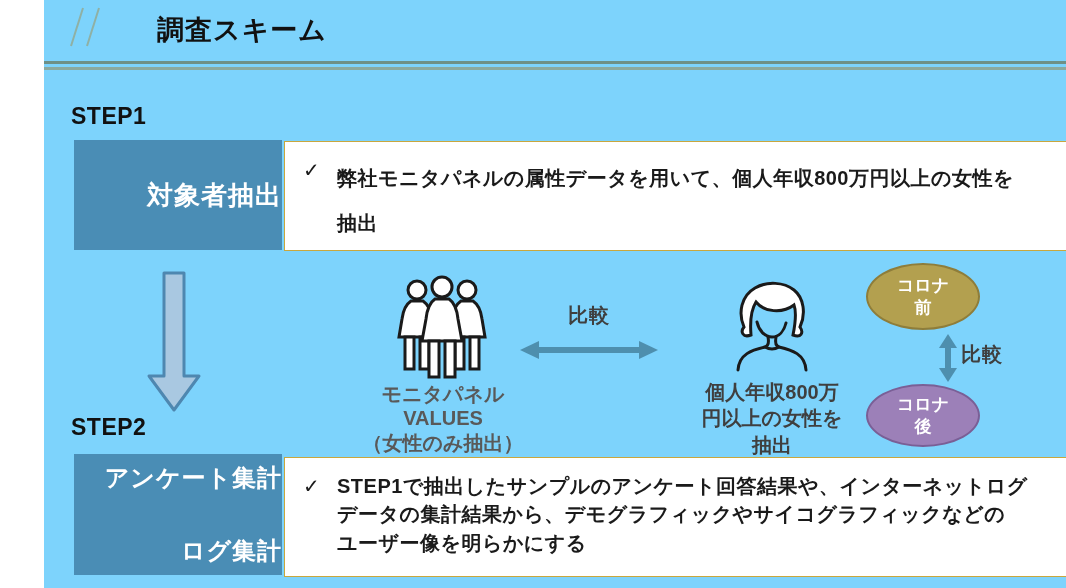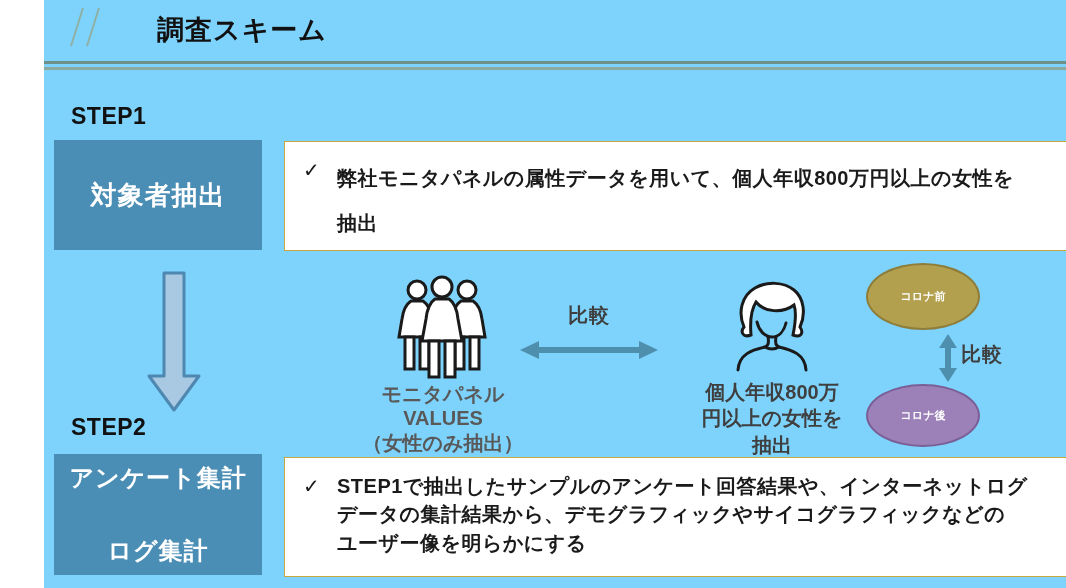--- a/index.html
+++ b/index.html
@@ -12,22 +12,22 @@
   .rule{position:absolute;left:0;width:1066px;}
   .rule-top{top:61px;height:3px;background:#6E9086;}
   .rule-bottom{top:67px;height:3px;background:#8BA99E;}
 
   
   .step-label{position:absolute;left:27px;font-size:23px;font-weight:bold;color:#111;letter-spacing:0.5px;}
   .step1-label{top:103px;}
   .step2-label{top:414px;}
 
   
-  .step-box{position:absolute;left:10px;width:208px;background:#4A8DB5;color:#fff;font-weight:bold;
-            display:flex;flex-direction:column;align-items:center;justify-content:center;text-align:center;}
+  .step-box{position:absolute;left:30px;width:208px;background:#4A8DB5;color:#fff;font-weight:bold;
+            display:flex;flex-direction:column;align-items:flex-end;justify-content:center;text-align:center;}
   .step1-box{top:140px;height:110px;font-size:26px;letter-spacing:1px;}
   .step2-box{top:454px;height:121px;font-size:24px;line-height:1.35;letter-spacing:1px;gap:40px;}
 
   
   .note-box{position:absolute;left:240px;width:802px;border:1.5px solid #C9A73D;background:#fff;
             box-sizing:border-box;display:flex;padding:14px 18px 0 18px;color:#1a1a1a;}
   .note1{top:141px;height:110px;}
   .note2{top:457px;height:120px;}
   .check-glyph{font-size:20px;font-weight:bold;width:34px;flex:0 0 34px;padding-top:2px;}
   .note-text{font-size:20px;font-weight:bold;letter-spacing:0.5px;}
@@ -43,22 +43,22 @@
                font-size:20px;font-weight:bold;color:#595959;line-height:1.22;}
   .compare-h{position:absolute;left:476px;top:302px;width:138px;text-align:center;}
   .compare-label{font-size:20px;font-weight:bold;color:#3f3f3f;letter-spacing:1px;}
   .compare-h svg{margin-top:9px;}
   .woman-icon{position:absolute;left:678px;top:271px;width:100px;height:104px;}
   .target-label{position:absolute;left:630px;top:379px;width:196px;text-align:center;
                 font-size:20px;font-weight:bold;color:#3f3f3f;line-height:1.32;}
 
   
   .ellipse{position:absolute;left:822px;width:114px;border-radius:50%;box-sizing:border-box;
-           display:flex;align-items:center;justify-content:center;
-           color:#fff;font-weight:bold;font-size:11px;line-height:1.25;text-align:center;}
+           display:flex;flex-direction:column;align-items:center;justify-content:center;
+           color:#fff;font-weight:bold;font-size:17px;line-height:1.25;text-align:center;}
   .corona-before{top:263px;height:67px;background:#B3A04F;border:2.5px solid #8E7D3A;}
   .corona-after{top:384px;height:63px;background:#9C80B8;border:2.5px solid #7A5F96;}
   .compare-v-arrow{position:absolute;left:893px;top:334px;width:22px;height:48px;}
   .compare-v-label{position:absolute;left:917px;top:341px;font-size:20px;font-weight:bold;color:#3f3f3f;letter-spacing:1px;}
 </style>
 </head>
 <body>
 
 <div class="slide">
 

